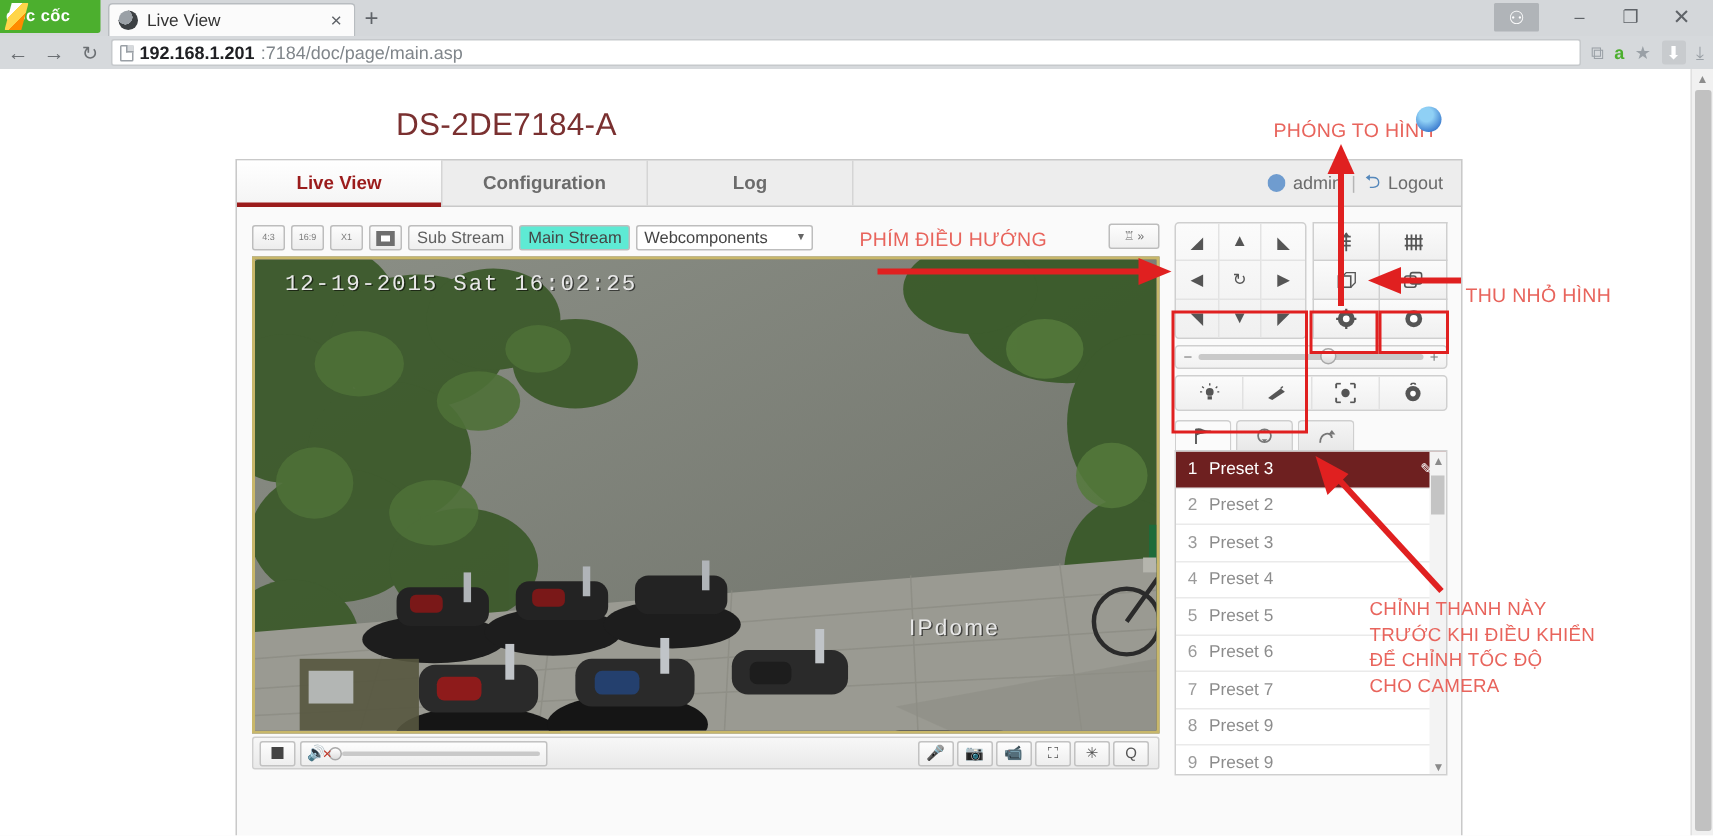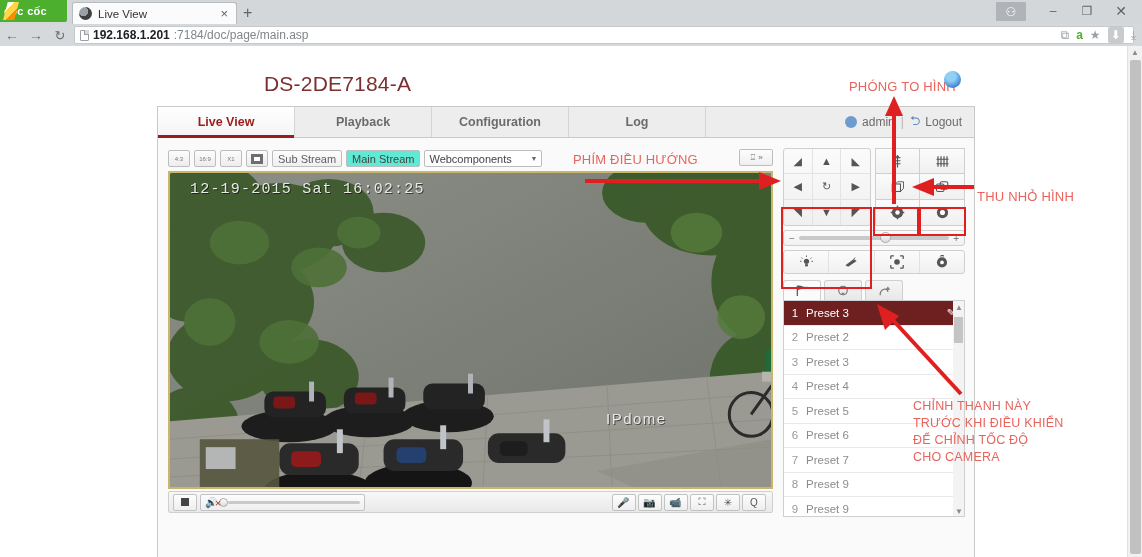--- a/index.html
+++ b/index.html
@@ -48,21 +48,21 @@
   .winbtn { position:absolute; top:0; width:30px; height:22px; display:flex; align-items:center; justify-content:center; font-size:12px; color:#5f6368; }
   .winbtn.user { left:996px; top:2px; width:30px; height:19px; background:#b0b4b8; color:#fff; border-radius:1px; }
   .winbtn.min { left:1038px; }
   .winbtn.max { left:1072px; }
   .winbtn.close { left:1106px; font-size:14px; }
 
   .toolbar { position:absolute; left:0; top:24px; width:1142px; height:22px; background:#d6d9dc; display:flex; align-items:center; }
   .navbtn { width:24px; text-align:center; font-size:14px; color:#6b6f73; }
   .navbtn.reload { font-size:13px; }
   .urlbar {
-    position:absolute; left:74px; top:26px; width:1060px; height:18px;
+    position:absolute; left:74px; top:26px; width:980px; height:18px;
     background:#fff; border:1px solid #c6c9cc; border-radius:2px;
     display:flex; align-items:center; padding:0 5px; gap:4px;
   }
   .urlbar .page-icon { width:9px; height:11px; background:#fff; border:1px solid #9aa0a6; border-radius:1px; flex:0 0 auto; position:relative; }
   .urlbar .page-icon:after { content:""; position:absolute; right:-1px; top:-1px; width:4px; height:4px; background:#d6d9dc; border-left:1px solid #9aa0a6; border-bottom:1px solid #9aa0a6; }
   .url-host { font-size:12px; color:#202124; font-weight:bold; }
   .url-rest { font-size:12px; color:#80868b; }
   .tb-icons { position:absolute; right:6px; top:26px; height:18px; display:flex; align-items:center; gap:7px; }
   .tb-icons span { font-size:12px; color:#9aa0a6; }
   .tb-icons .adblock { color:#4caf2e; font-weight:bold; }
@@ -225,23 +225,20 @@
   </div>
 </div>
 
 <div class="page">
 
   <div class="model-title">DS-2DE7184-A</div>
 
   <div class="navwrap">
     <div class="navtab active">
         <span>Live View</span>
-      </div>
-    <div class="navtab">
-        <span>Playback</span>
       </div>
     <div class="navtab">
         <span>Configuration</span>
       </div>
     <div class="navtab">
         <span>Log</span>
       </div>
     <div class="navspacer">
       <span class="user-chip">
         <span class="person"></span>

